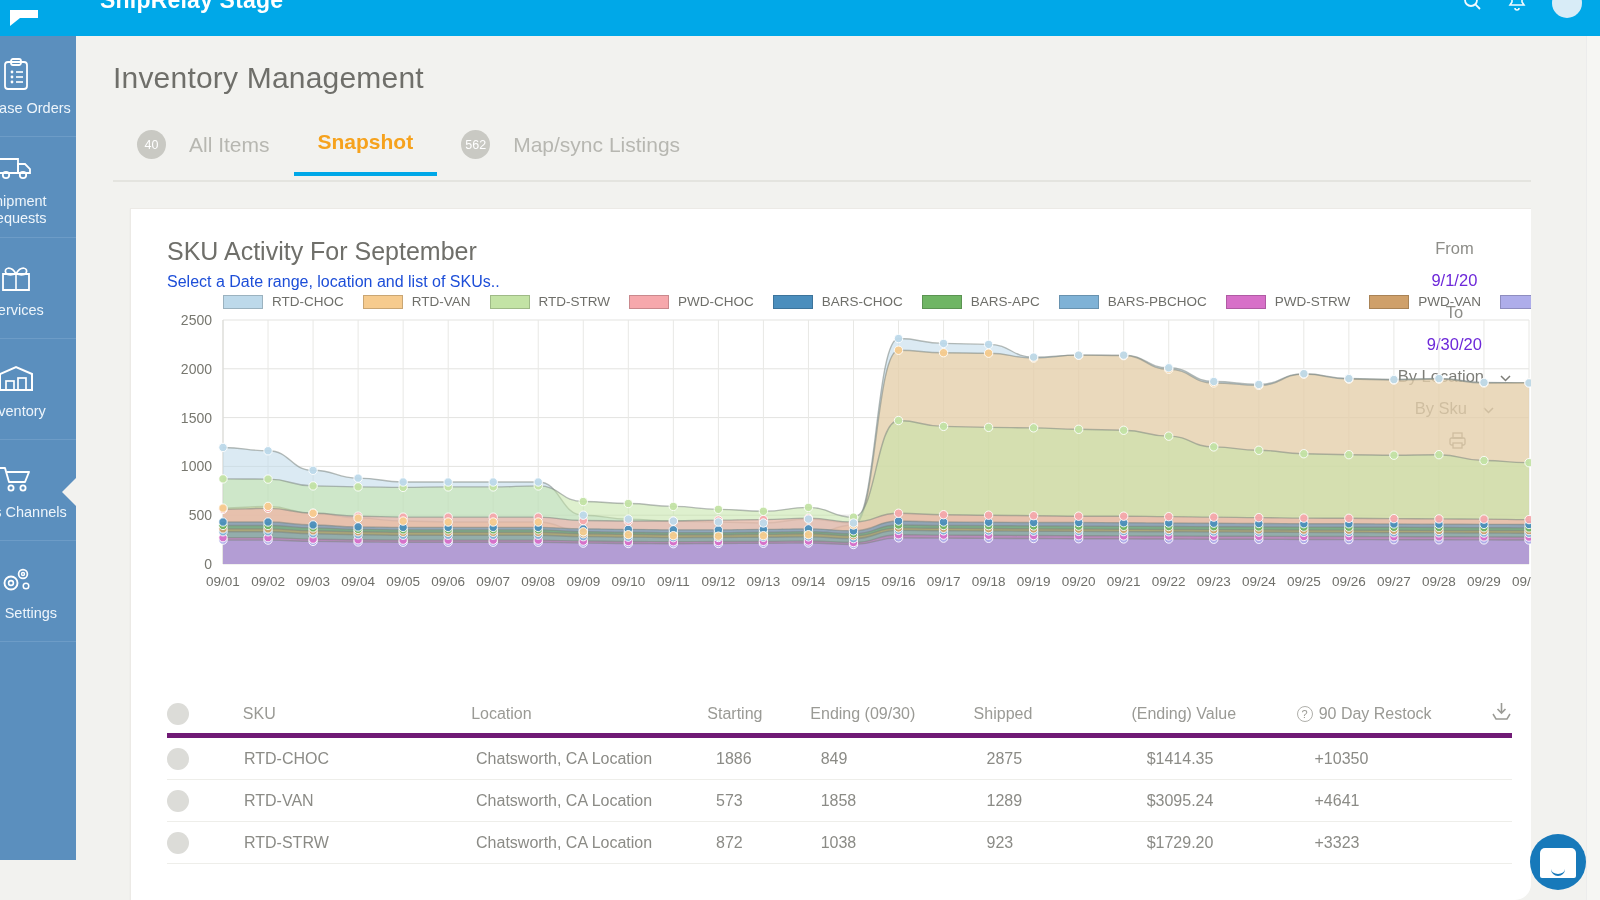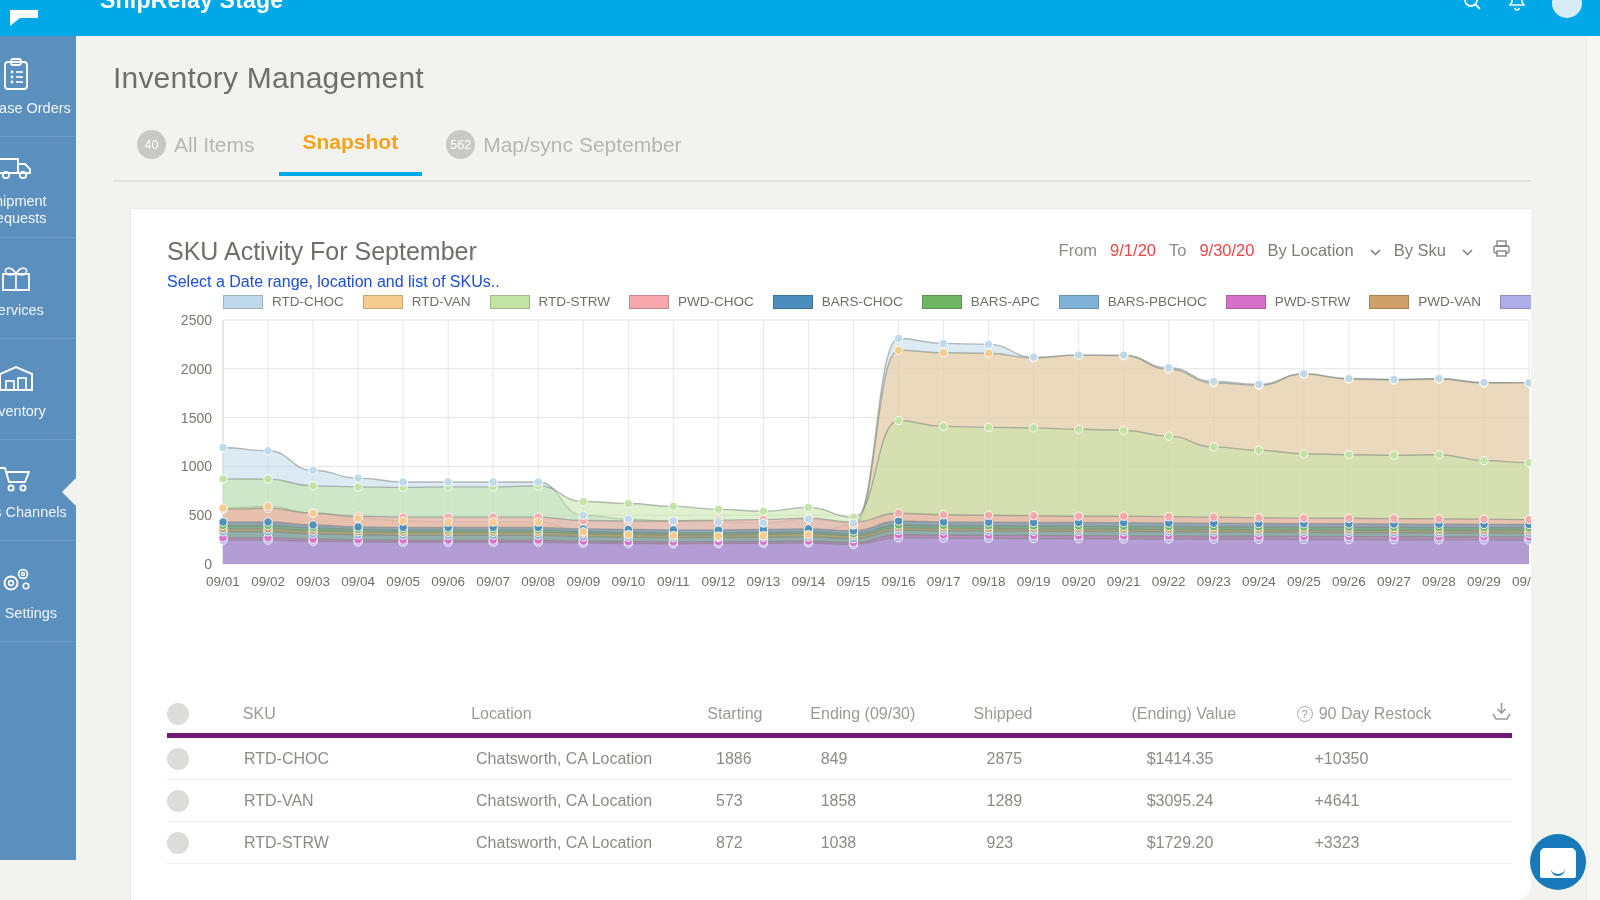--- a/index.html
+++ b/index.html
@@ -65,21 +65,21 @@
     font-size: 30px; color: #6f6f6a; font-weight: 400; letter-spacing: .2px;
   }
 
   
   .tabs {
     position: absolute; left: 37px; top: 88px; width: 1450px; height: 58px;
     border-bottom: 2px solid #e4e4df;
     display: flex; align-items: flex-start; gap: 0px;
   }
   .tab {
-    display: flex; align-items: center; gap: 8px;
+    display: flex; align-items: center; gap: 23px;
     padding: 6px 24px 18px 24px; cursor: pointer;
   }
   .tab .badge {
     width: 29px; height: 29px; border-radius: 50%;
     background: #c9c9c3; color: #fff;
     font-size: 12.5px; display: flex; align-items: center; justify-content: center;
   }
   .tab .tlabel { font-size: 21px; color: #b7b7b1; }
   .tab.active .tlabel { color: #f6a21d; font-weight: bold; }
   .tab.active { border-bottom: 4px solid #00a8e8; margin-bottom: -3px; }
@@ -90,23 +90,23 @@
     background: #ffffff; border: 1px solid #eceae6;
     box-shadow: 0 1px 2px rgba(0,0,0,.04);
     overflow: hidden;
   }
   .card-title { position: absolute; left: 36px; top: 28px; font-size: 25px; color: #6f6f6a; }
   .card-sub   { position: absolute; left: 36px; top: 64px; font-size: 16px; color: #1d4ed8; }
 
   .filters {
     position: absolute; right: 28px; top: 30px;
     display: flex; align-items: center; gap: 13px;
-    font-size: 16.5px; color: #8d8d88;
-  }
-  .filters .fval { color: #ef4444; cursor: pointer; }
+    font-size: 16.5px; color: #8d8d88; flex-direction: column;
+  }
+  .filters .fval { color: #6d28d9; cursor: pointer; }
   .filters .fdrop { display: flex; gap: 16px; cursor: pointer; color: #7d7d78; }
   .caret { width: 11px; height: 7px; }
   .print-ico { cursor: pointer; margin-left: 6px; }
 
   
   .chart-wrap { position: absolute; left: 0px; top: 85px; width: 1410px; height: 300px; }
   .legend {
     position: absolute; left: 92px; top: 0px; width: 1300px;
     display: flex; align-items: center; gap: 0px; flex-wrap: nowrap;
   }
@@ -274,21 +274,21 @@
     <div class="tabs">
       <div class="tab">
         <span class="badge">40</span>
         <span class="tlabel">All Items</span>
       </div>
       <div class="tab active">
         <span class="tlabel">Snapshot</span>
       </div>
       <div class="tab">
         <span class="badge">562</span>
-        <span class="tlabel">Map/sync September</span>
+        <span class="tlabel">Map/sync Listings</span>
       </div>
     </div>
 
     <div class="card">
 
       <div class="card-title">SKU Activity For September</div>
       <div class="card-sub">Select a Date range, location and list of SKUs..</div>
 
       <div class="filters">
         <span>From</span>

